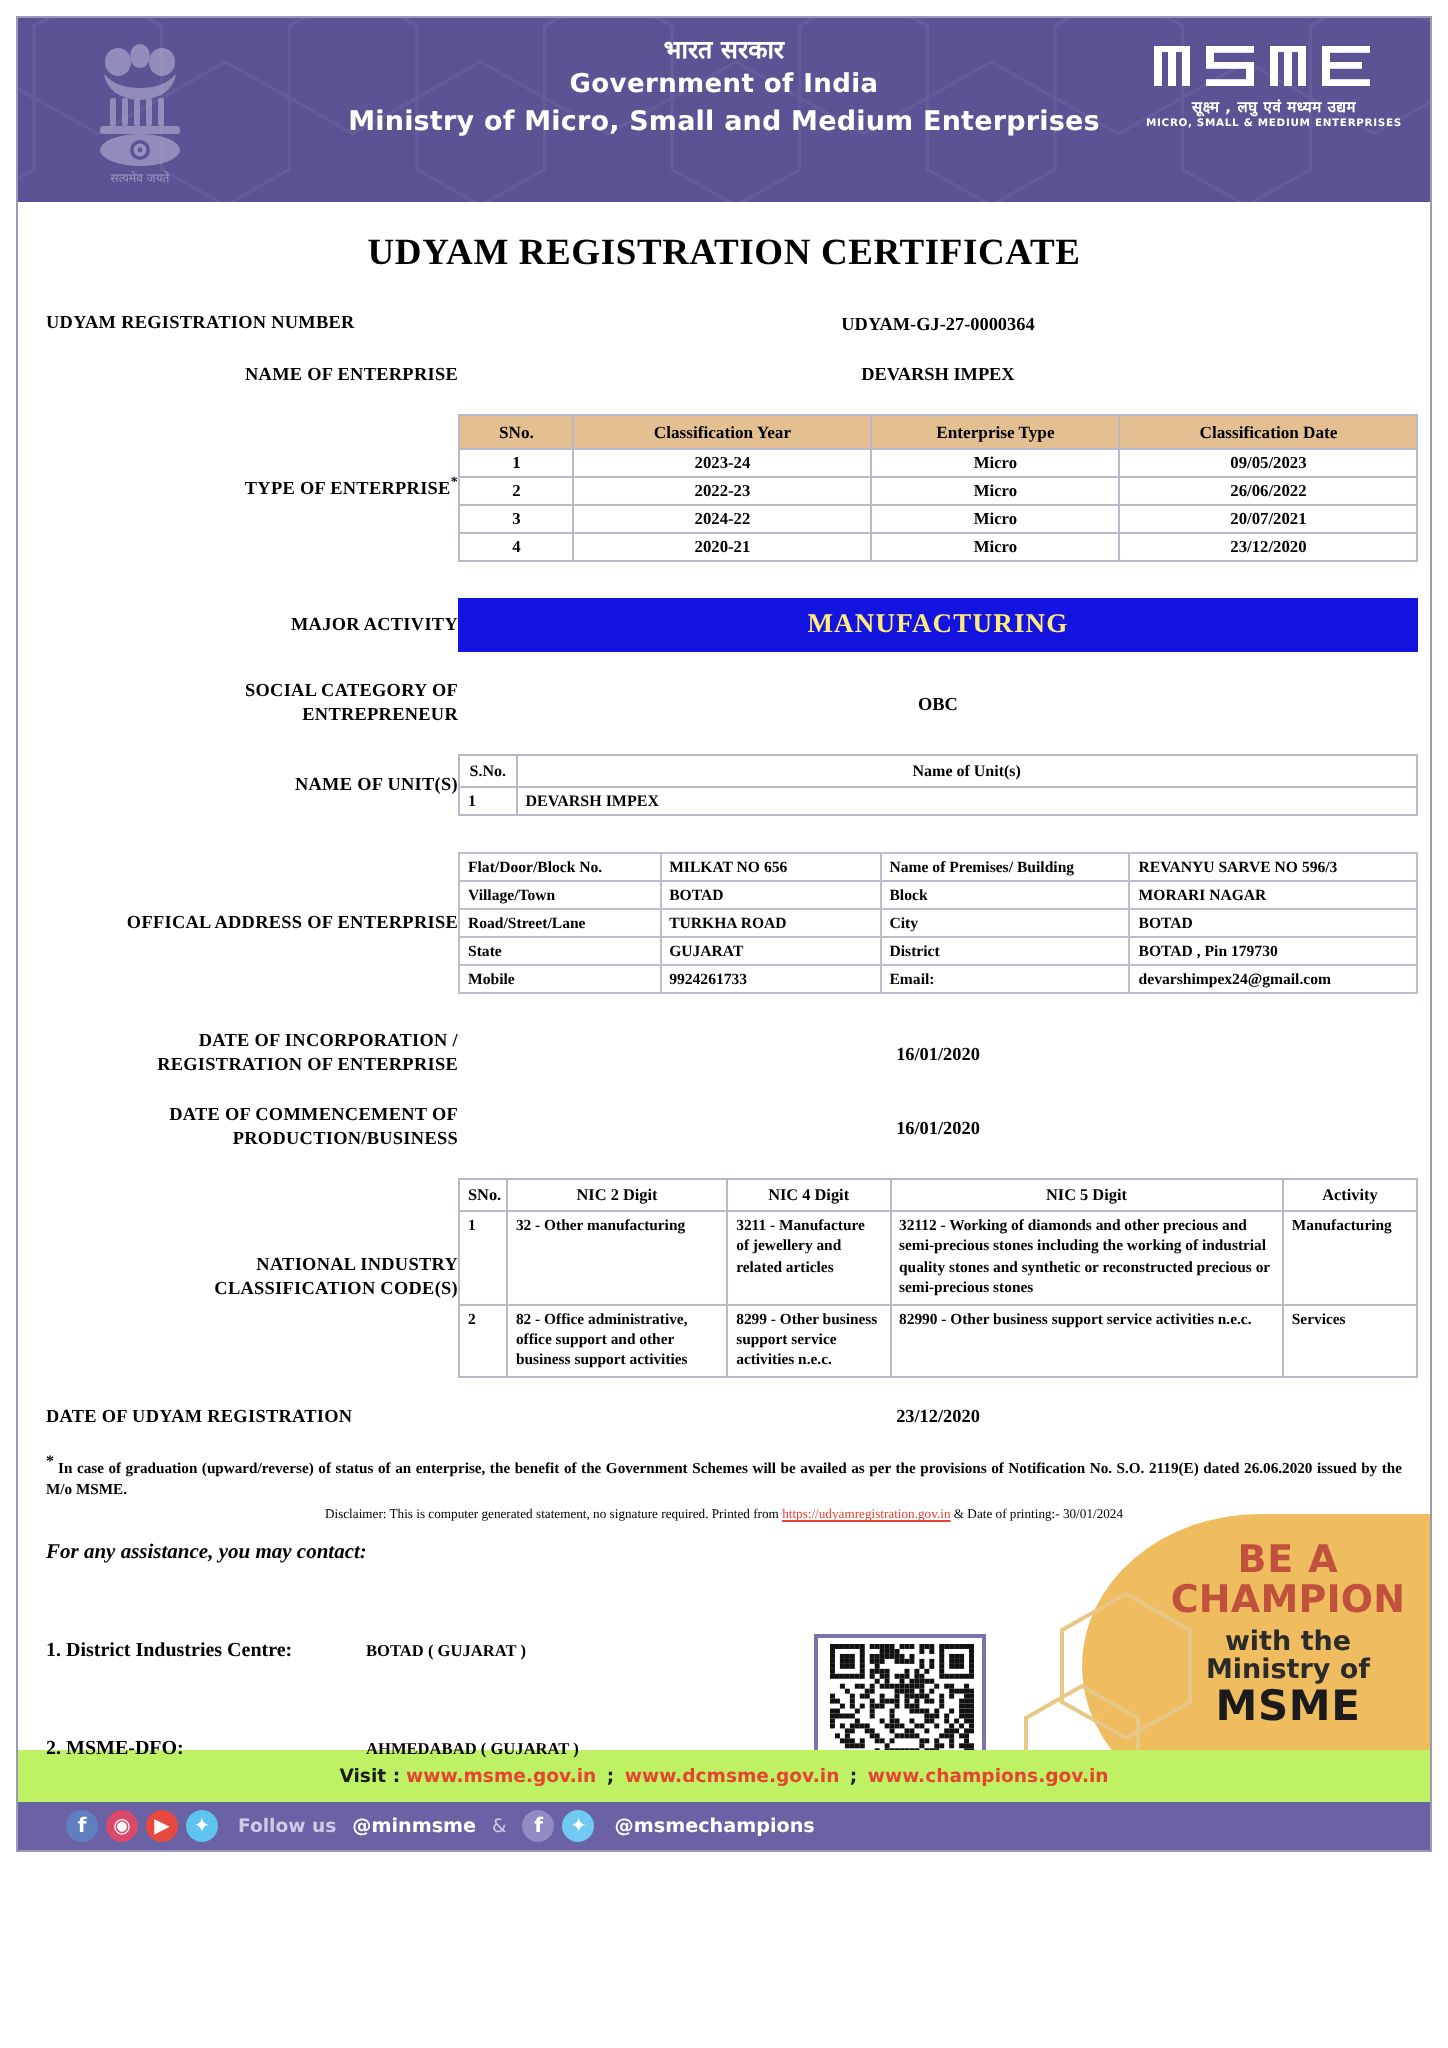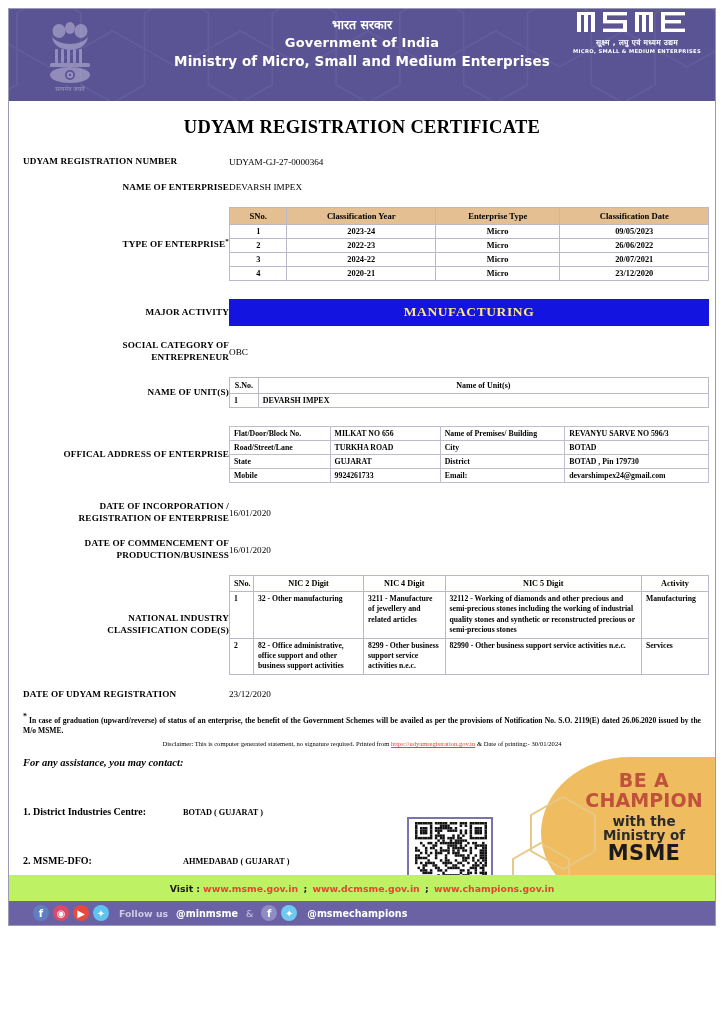--- a/index.html
+++ b/index.html
@@ -61,21 +61,21 @@
     line-height: 1.42;
   }
   .hc-hindi1 { font-size: 12.5px; font-weight: 700; }
   .hc-eng1   { font-size: 13px; font-weight: 700; letter-spacing: .2px; }
   .hc-hindi2 { font-size: 13px; font-weight: 700; }
   .hc-eng2   { font-size: 13.5px; font-weight: 700; letter-spacing: .1px; }
 
   .msme-logo {
     position: absolute;
     right: 14px;
-    top: 0;
+    top: 11px;
     width: 128px;
     text-align: center;
   }
   .msme-logo .mark { display:block; }
   .msme-logo .sub-hi {
     color:#fff; font-family:"DejaVu Sans",sans-serif;
     font-size: 7.5px; font-weight: 700; letter-spacing: .3px; margin-top: 2px;
   }
   .msme-logo .sub-en {
     color:#fff; font-family:"DejaVu Sans",sans-serif;
@@ -105,22 +105,23 @@
     font-weight: 700;
     letter-spacing: .15px;
     color: #000;
     text-align: left;
     line-height: 1.25;
   }
   .lbl.ctr { text-align: right; }
   .val {
     flex: 1;
     font-size: 9.2px;
-    font-weight: 400;
+    font-weight: 700;
     color: #000;
+    text-align: center;
   }
   .sup { font-size: 7px; vertical-align: super; }
 
   
   table.grid {
     width: 100%;
     border-collapse: collapse;
     table-layout: fixed;
   }
   table.grid th, table.grid td {
@@ -516,20 +517,26 @@
               <col style="width:23%">
               <col style="width:26%">
               <col style="width:30%">
             </colgroup>
           <tbody id="addr-body">
               <tr>
                 <td class="k">Flat/Door/Block No.</td>
                 <td class="v">MILKAT NO 656</td>
                 <td class="k">Name of Premises/ Building</td>
                 <td class="v">REVANYU SARVE NO 596/3</td>
+              </tr>
+              <tr>
+                <td class="k">Village/Town</td>
+                <td class="v">BOTAD</td>
+                <td class="k">Block</td>
+                <td class="v">MORARI NAGAR</td>
               </tr>
               <tr>
                 <td class="k">Road/Street/Lane</td>
                 <td class="v">TURKHA ROAD</td>
                 <td class="k">City</td>
                 <td class="v">BOTAD</td>
               </tr>
               <tr>
                 <td class="k">State</td>
                 <td class="v">GUJARAT</td>

